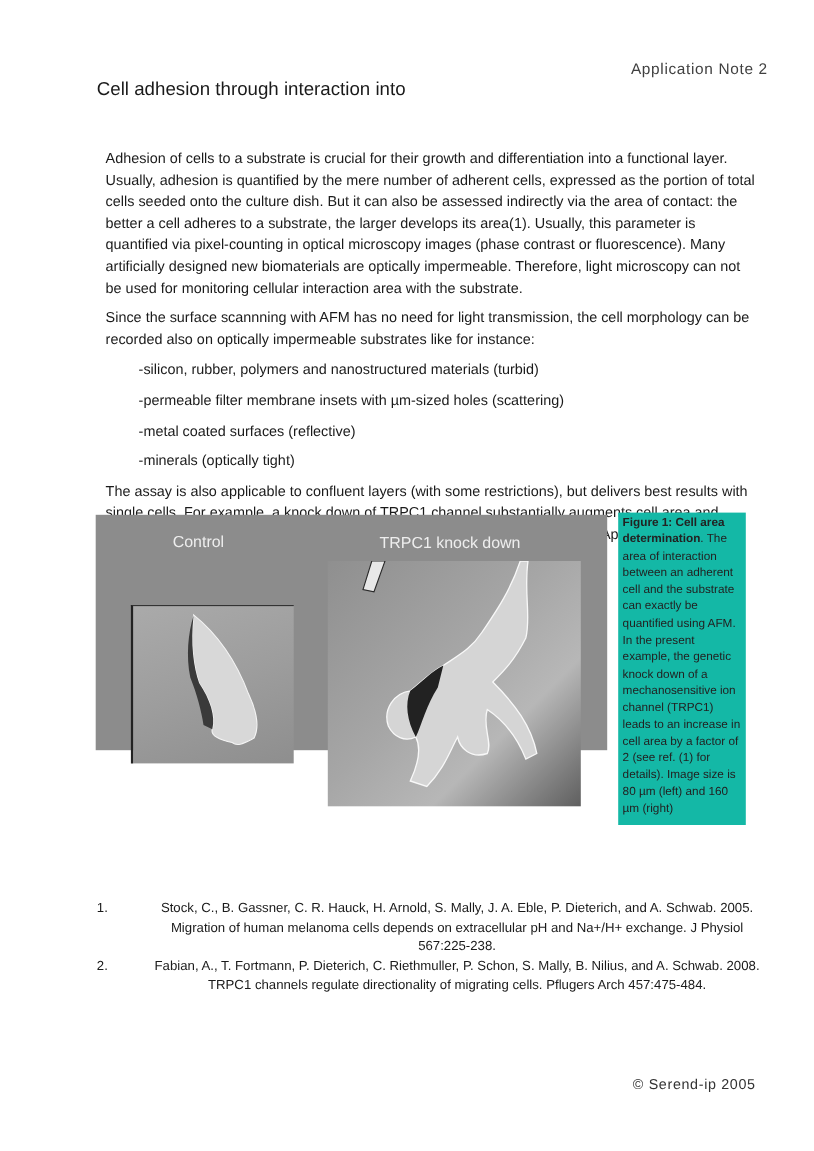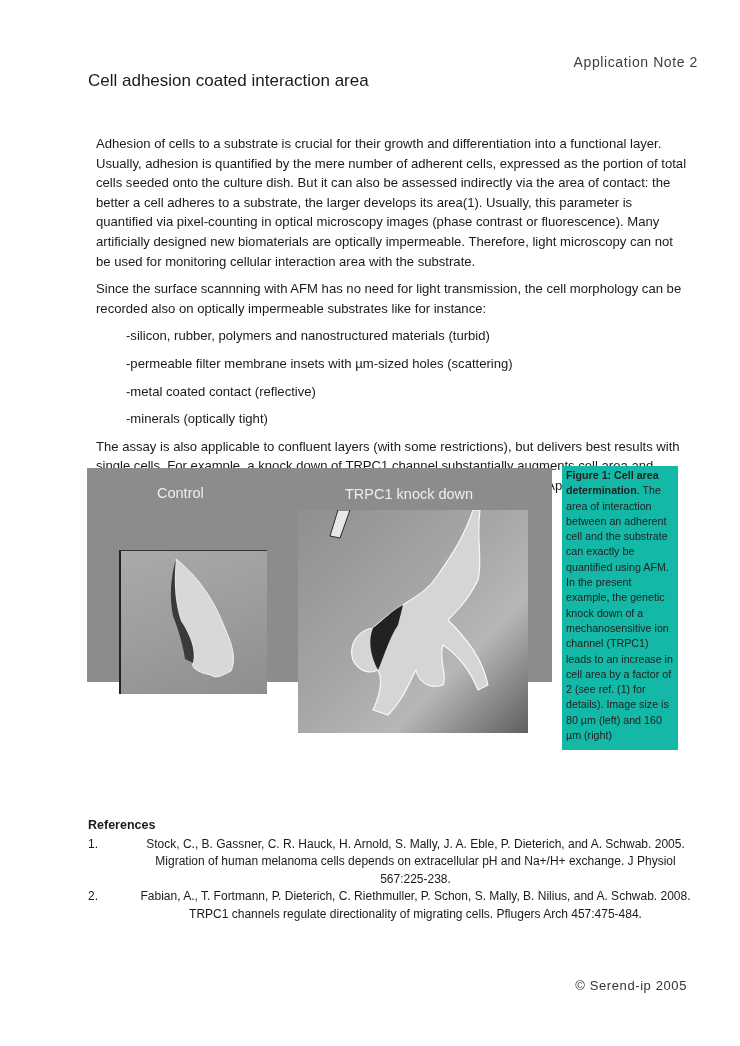--- a/index.html
+++ b/index.html
@@ -26,28 +26,28 @@
   .refs h2 { margin: 0 0 1px 0; font-size: 12.5px; font-weight: bold; }
   .ref-item { display: flex; }
   .ref-num { width: 45px; flex: none; }
   .ref-text { flex: 1; text-align: center; }
   .footer { position: absolute; right: 53px; top: 978px; font-size: 13px; letter-spacing: 0.6px; color: #333; }
 </style>
 </head>
 <body>
 
 <div class="app-note">Application Note 2</div>
-<h1 class="title">Cell adhesion coated interaction area</h1>
+<h1 class="title">Cell adhesion through interaction into</h1>
 
 <div class="body-text">
   <p>Adhesion of cells to a substrate is crucial for their growth and differentiation into a functional layer. Usually, adhesion is quantified by the mere number of adherent cells, expressed as the portion of total cells seeded onto the culture dish. But it can also be assessed indirectly via the area of contact: the better a cell adheres to a substrate, the larger develops its area(1). Usually, this parameter is quantified via pixel-counting in optical microscopy images (phase contrast or fluorescence). Many artificially designed new biomaterials are optically impermeable. Therefore, light microscopy can not be used for monitoring cellular interaction area with the substrate.</p>
   <p>Since the surface scannning with AFM has no need for light transmission, the cell morphology can be recorded also on optically impermeable substrates like for instance:</p>
   <p class="indent">-silicon, rubber, polymers and nanostructured materials (turbid)</p>
   <p class="indent">-permeable filter membrane insets with µm-sized holes (scattering)</p>
-  <p class="indent">-metal coated contact (reflective)</p>
+  <p class="indent">-metal coated surfaces (reflective)</p>
   <p class="indent">-minerals (optically tight)</p>
   <p>The assay is also applicable to confluent layers (with some restrictions), but delivers best results with single cells. For example, a knock down of TRPC1 channel substantially augments cell area and volume(2). The parameter ideally combines to cell volume determination (see AppNote 3).</p>
 </div>
 
 <div class="figure-panel">
   <div class="fig-label control">Control</div>
   <div class="fig-label trpc">TRPC1 knock down</div>
   <div class="img-control">
     <svg width="146" height="143" viewBox="0 0 146 143">
       <path d="M55 8 C70 20, 90 40, 105 80 C112 95, 115 110, 110 120 C100 125, 95 128, 90 124 C80 122, 70 118, 72 112 C75 100, 70 85, 60 70 C55 55, 52 35, 55 8 Z" fill="#d8d8d8" stroke="#f4f4f4" stroke-width="1"></path>
@@ -59,21 +59,20 @@
       <path d="M40 0 L52 0 L42 28 L32 26 Z" fill="#e8e8e8" stroke="#2a2a2a"></path>
       <path d="M175 0 L182 0 C178 30, 185 50, 180 70 C170 90, 160 100, 150 110 C170 130, 185 150, 190 175 L180 180 C172 160, 160 145, 145 135 C140 150, 150 165, 145 175 C130 180, 120 170, 118 160 C110 175, 105 190, 90 205 L75 200 C82 185, 85 170, 80 160 C70 165, 60 160, 55 150 C50 135, 60 120, 75 118 C85 110, 95 100, 105 95 C120 85, 130 80, 140 65 C150 50, 165 30, 175 0 Z" fill="#d5d5d5" stroke="#f8f8f8" stroke-width="1.2"></path>
       <path d="M105 95 C95 100, 85 110, 75 118 C70 130, 72 145, 80 160 C85 150, 90 130, 100 115 Z" fill="#222"></path>
     </svg>
   </div>
 </div>
 
 <div class="caption"><b>Figure 1: Cell area determination</b><span>. The area of interaction between an adherent cell and the substrate can exactly be quantified using AFM. In the present example, the genetic knock down of a mechanosensitive ion channel (TRPC1) leads to an increase in  cell area by a factor of 2 (see ref. (1) for details). Image size is 80 µm (left) and 160 µm (right)</span></div>
 
 <div class="refs">
-  <h2>References</h2>
   <div class="ref-item">
     <span class="ref-num">1.</span>
     <span class="ref-text">Stock, C., B. Gassner, C. R. Hauck, H. Arnold, S. Mally, J. A. Eble, P. Dieterich, and A. Schwab. 2005. Migration of human melanoma cells depends on extracellular pH and Na+/H+ exchange. J Physiol 567:225-238.</span>
   </div>
   <div class="ref-item">
     <span class="ref-num">2.</span>
     <span class="ref-text">Fabian, A., T. Fortmann, P. Dieterich, C. Riethmuller, P. Schon, S. Mally, B. Nilius, and A. Schwab. 2008. TRPC1 channels regulate directionality of migrating cells. Pflugers Arch 457:475-484.</span>
   </div>
 </div>
 

